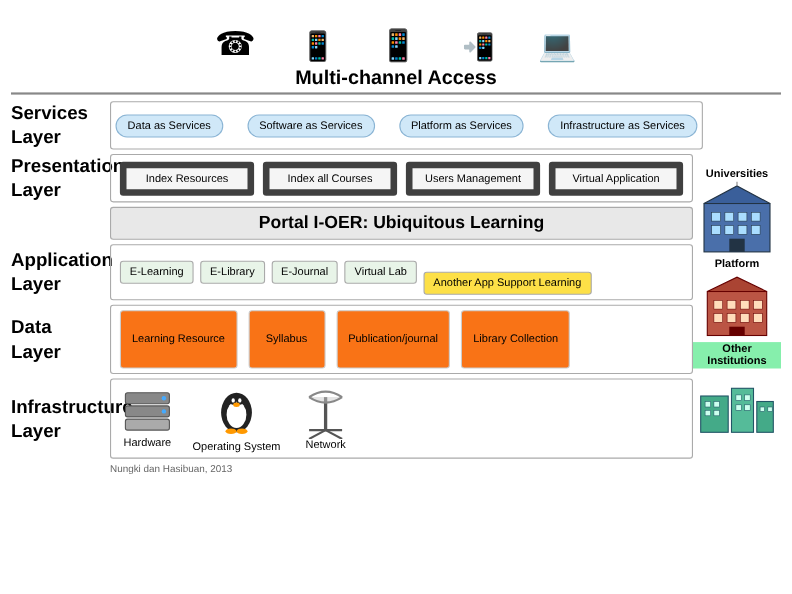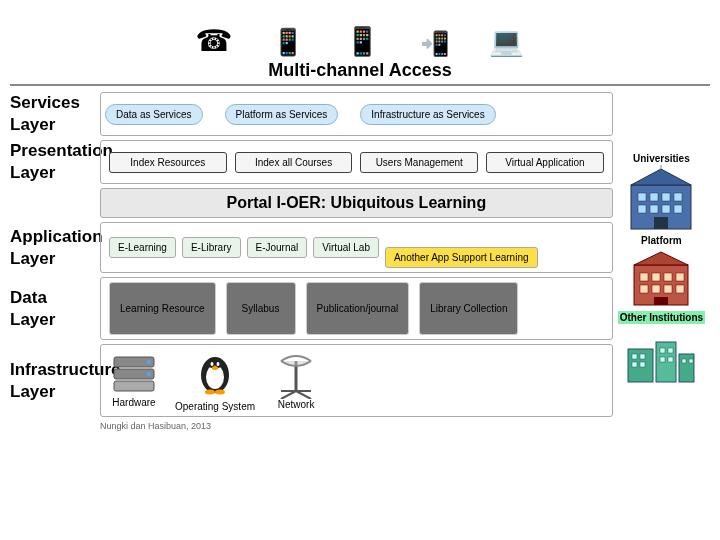--- a/index.html
+++ b/index.html
@@ -89,21 +89,21 @@
 
     
     .presentation-content {
       display: flex;
       gap: 8px;
       align-items: center;
       flex: 1;
     }
 
     .pres-box {
-      border: 1px solid #404040;
+      border: 6px solid #404040;
       border-radius: 3px;
       padding: 4px 10px;
       font-size: 10px;
       text-align: center;
       flex: 1;
       background: #f5f5f5;
     }
 
     
     .portal-banner {
@@ -138,21 +138,21 @@
       min-width: 80px;
       margin-top: 20px;
     }
 
     .data-box {
       border: 1px solid #ccc;
       border-radius: 3px;
       padding: 20px 10px;
       font-size: 10px;
       text-align: center;
-      background: #737373;
+      background: #f97316;
       min-width: 70px;
     }
 
     
     .infra-content {
       display: flex;
       gap: 16px;
       align-items: center;
       flex: 1;
     }
@@ -229,20 +229,21 @@
   <div class="main-header">Multi-channel Access</div>
 
   <div style="display:flex; gap:0;">
 
     <div class="outer-wrapper">
 
       <div class="layer-row">
         <div class="layer-label">Services Layer</div>
         <div class="layer-content services-content">
           <div class="cloud-box">Data as Services</div>
+          <div class="cloud-box">Software as Services</div>
           <div class="cloud-box">Platform as Services</div>
           <div class="cloud-box">Infrastructure as Services</div>
         </div>
       </div>
 
       <div class="layer-row">
         <div class="layer-label">Presentation Layer</div>
         <div class="layer-content">
           <div class="presentation-content">
             <div class="pres-box">Index Resources</div>

